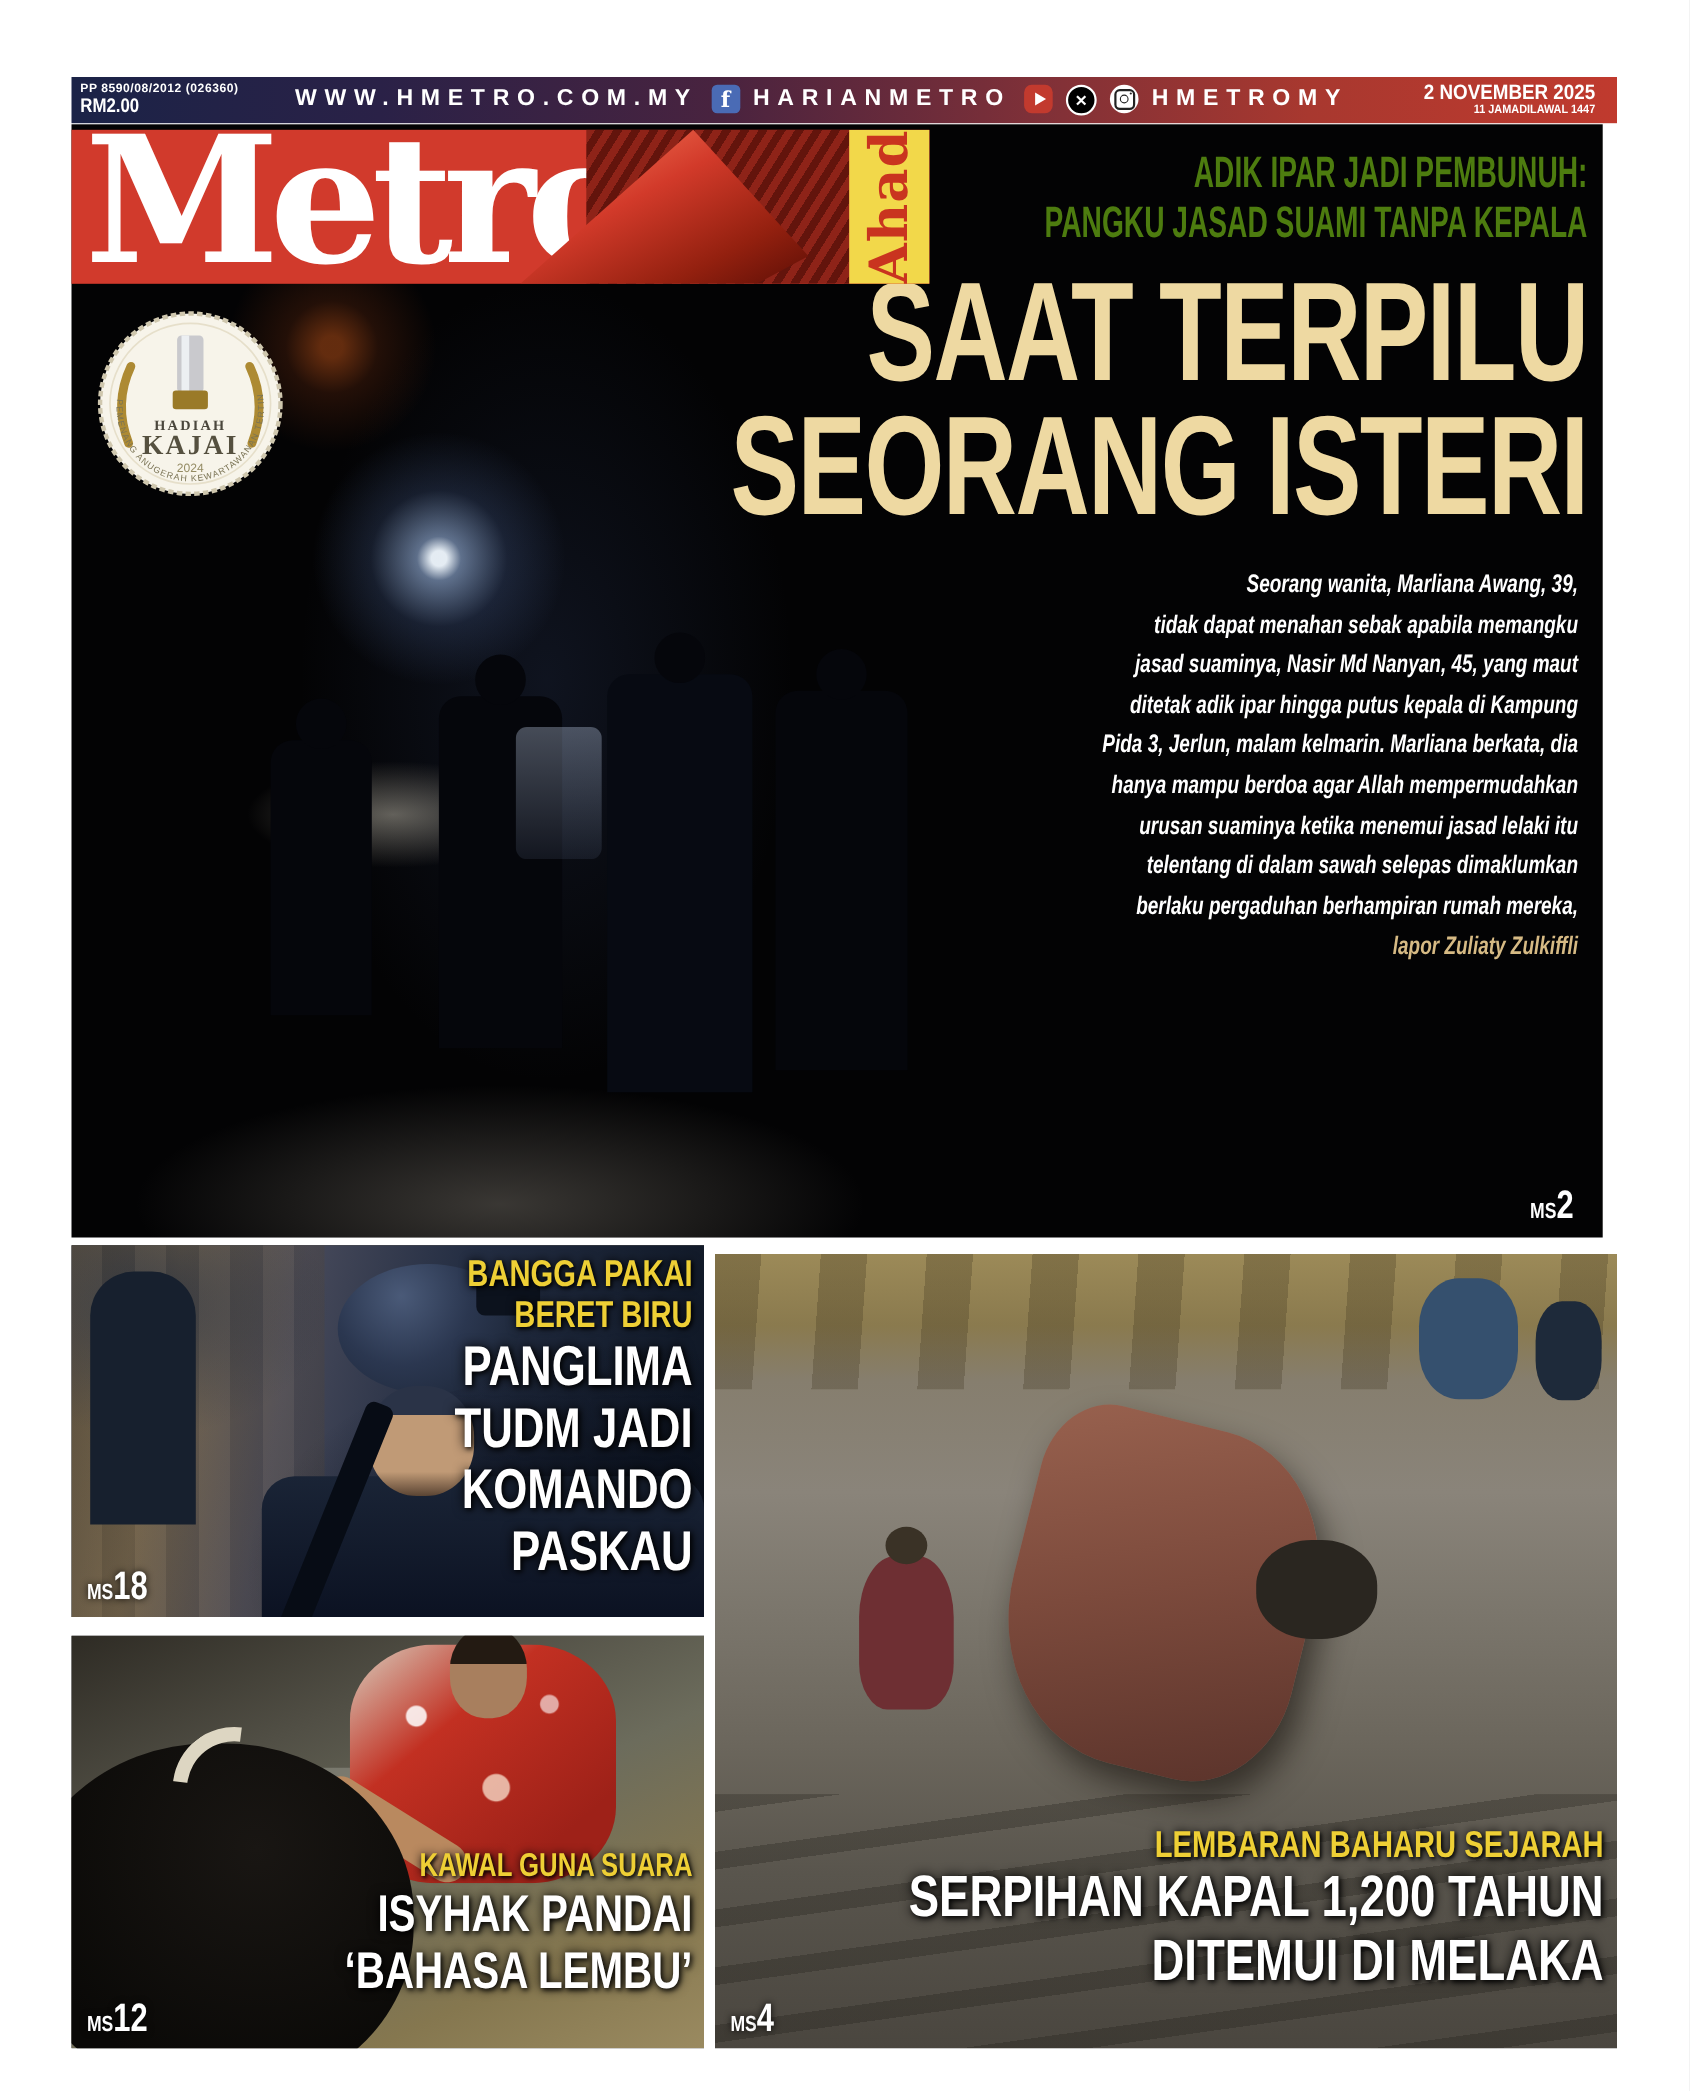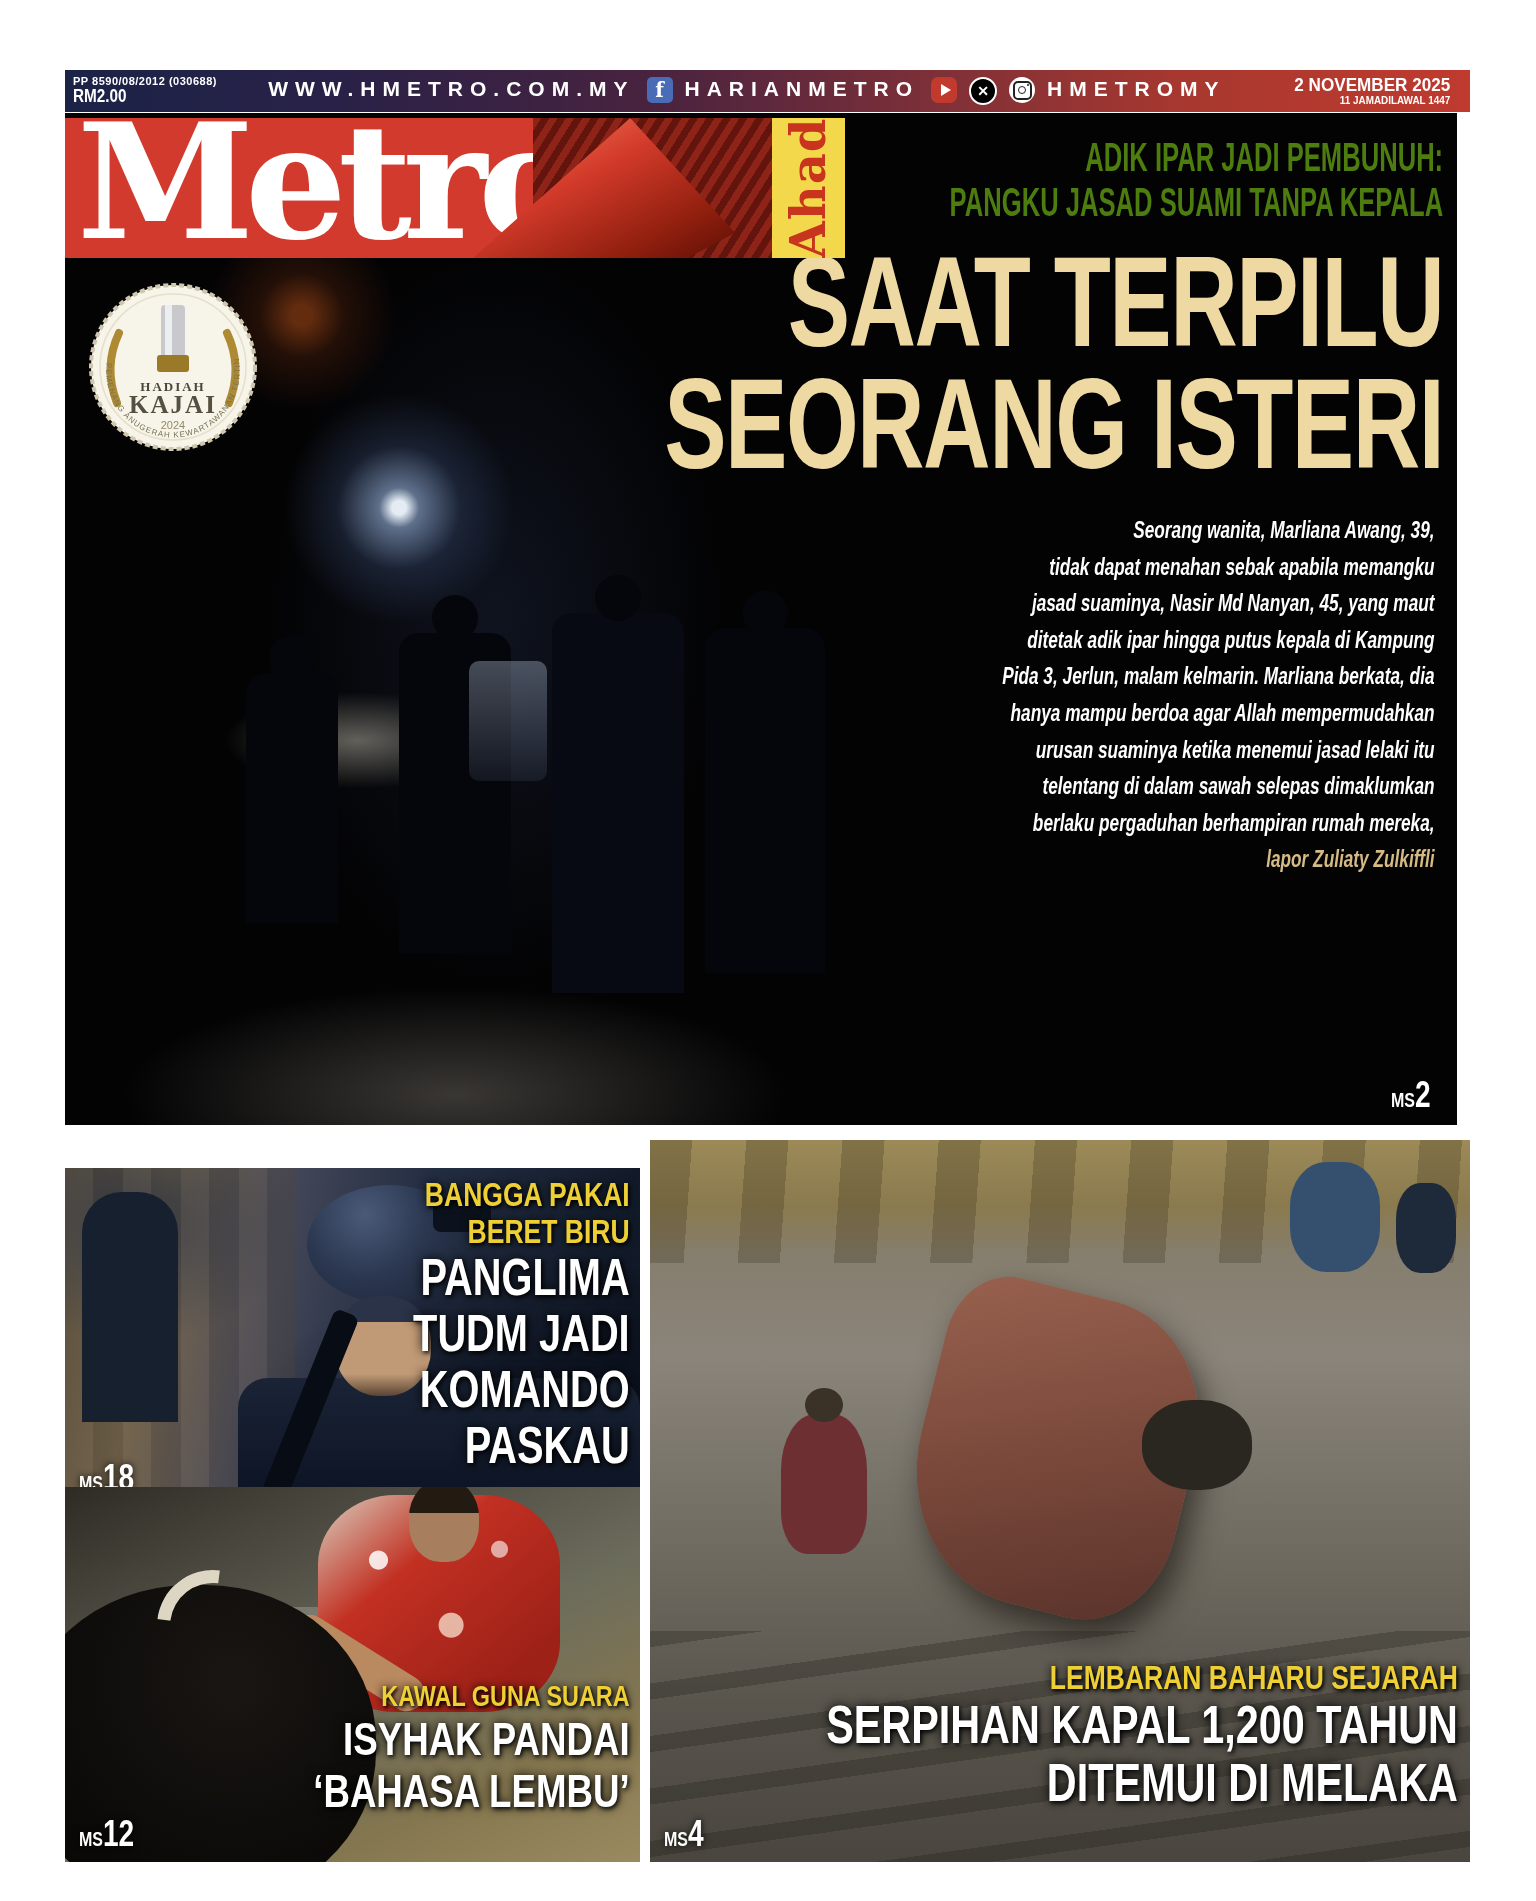--- a/index.html
+++ b/index.html
@@ -85,21 +85,21 @@
   .ahad span{transform:rotate(-90deg);font-family:"DejaVu Serif",serif;font-weight:bold;
     font-size:48px;color:#c9341f;letter-spacing:1px;}
 
   
   .story{position:absolute;overflow:hidden;background:#222;}
   .ov-kicker{color:#eecf35;font-weight:bold;text-shadow:0 0 10px rgba(0,0,0,.95),2px 2px 4px rgba(0,0,0,.9);}
   .ov-head{color:#fff;font-weight:bold;text-shadow:0 0 12px rgba(0,0,0,.95),2px 2px 5px rgba(0,0,0,.9);}
   .pr-photo{left:8px;bottom:10px;text-shadow:0 0 8px rgba(0,0,0,.9);}
 
   
-  .paskau{left:65px;top:1168px;width:575px;height:338px;}
+  .paskau{left:65px;top:1132px;width:575px;height:338px;}
   .pk-art{position:absolute;inset:0;
     background:
       radial-gradient(ellipse 220px 160px at 12% 16%, rgba(36,48,70,.9), transparent 75%),
       radial-gradient(ellipse 420px 260px at 86% 88%, rgba(6,10,20,.95), transparent 80%),
       linear-gradient(100deg,#4a4336 0%,#6e614c 16%,#46495a 34%,#232d42 58%,#0d1522 100%);}
   .pk-wood{position:absolute;left:0;top:0;width:40%;height:100%;opacity:.5;
     background:repeating-linear-gradient(90deg,rgba(140,115,80,.45) 0 28px,rgba(85,68,45,.45) 28px 58px);}
   .pk-helmet{position:absolute;left:42%;top:5%;width:165px;height:118px;border-radius:50%;
     background:radial-gradient(circle at 35% 25%,#4a5a78 0%,#2b3750 45%,#17202f 100%);}
   .pk-device{position:absolute;left:64%;top:9%;width:58px;height:34px;border-radius:8px;background:#0c121d;}
@@ -167,21 +167,21 @@
   .kp-text .h{font-size:53px;line-height:58px;}
   .kp-text .h .cnd{transform:scaleX(.78);}
 </style>
 </head>
 <body>
 
 <div class="page">
 
   <header class="topbar">
     <div class="tb-left">
-      <div class="tb-permit">PP 8590/08/2012 (030688)</div>
+      <div class="tb-permit">PP 8590/08/2012 (026360)</div>
       <div class="tb-price">RM2.00</div>
     </div>
     <div class="tb-center">
       <span class="tb-site">WWW.HMETRO.COM.MY</span>
       <span class="ic fb">
           <span>f</span>
         </span>
       <span class="tb-handle">HARIANMETRO</span>
       <span class="ic yt">
           <span class="yt-tri"></span>

